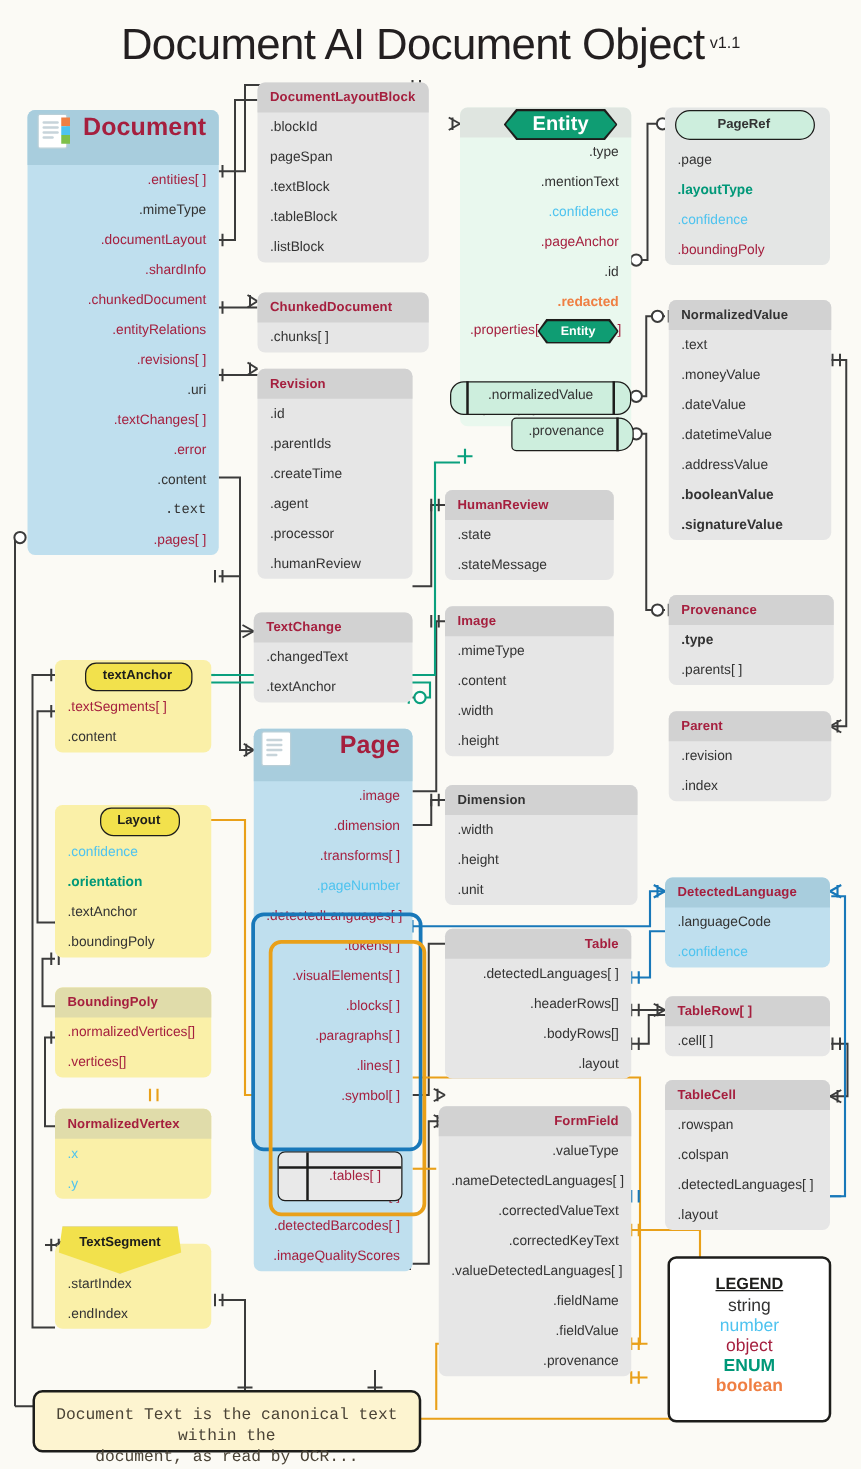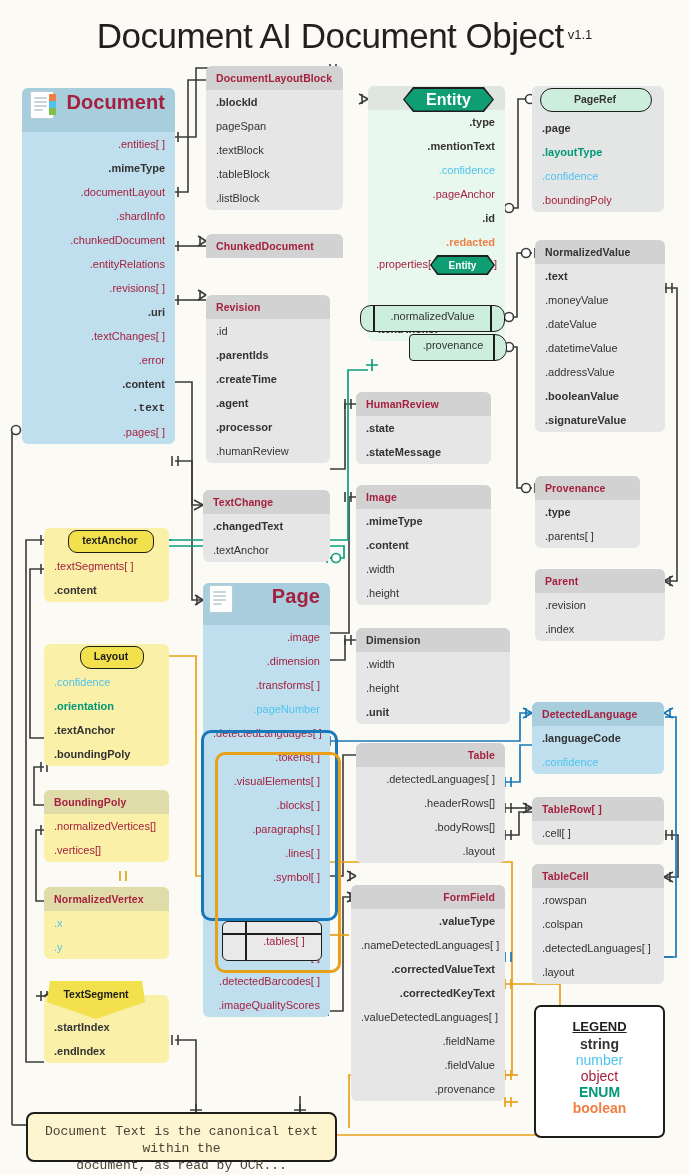--- a/index.html
+++ b/index.html
@@ -42,21 +42,21 @@
   
   .blue{background:#bfdfee;}
   .blue .hdr{background:#a8cddd;}
   
   .green{background:#e9f8ee;}
   .green .hdr{background:#dfe5e0;}
   
   .yellow{background:#faf0a8;}
 
   
-  .t-string{color:#333;font-weight:bold;}
+  .t-string{color:#333;}
   .t-number{color:#4ec3ef;}
   .t-object{color:#a51f3e;}
   .t-enum{color:#009878;font-weight:bold;}
   .t-bool{color:#ef7f43;font-weight:bold;}
   .mono{font-family:"Liberation Mono", monospace;font-size:10.5px;}
 
   
   .bighdr{font-size:20px;font-weight:bold;color:#a51f3e;}
 
   
@@ -292,20 +292,21 @@
     <div class="hdr ca">DocumentLayoutBlock</div>
     <div class="fld t-string">.blockId</div>
     <div class="fld t-object">pageSpan</div>
     <div class="fld t-object">.textBlock</div>
     <div class="fld t-object">.tableBlock</div>
     <div class="fld t-object">.listBlock</div>
   </div>
 
   <div class="box grey la" style="left:206px;top:234px;width:137px;">
     <div class="hdr ca">ChunkedDocument</div>
+    <div class="fld t-object">.chunks[ ]</div>
   </div>
 
   <div class="box grey la" style="left:206px;top:295px;width:124px;">
     <div class="hdr">Revision</div>
     <div class="fld t-number">.id</div>
     <div class="fld t-string">.parentIds</div>
     <div class="fld t-string">.createTime</div>
     <div class="fld t-string">.agent</div>
     <div class="fld t-string">.processor</div>
     <div class="fld t-object">.humanReview</div>
@@ -373,21 +374,21 @@
     <div class="fld t-bool">.booleanValue</div>
     <div class="fld t-bool">.signatureValue</div>
   </div>
 
   <div class="box grey la" style="left:356px;top:392px;width:135px;">
     <div class="hdr">HumanReview</div>
     <div class="fld t-string">.state</div>
     <div class="fld t-string">.stateMessage</div>
   </div>
 
-  <div class="box grey la" style="left:535px;top:476px;width:105px;">
+  <div class="box grey la" style="left:535px;top:476px;width:132px;">
     <div class="hdr">Provenance</div>
     <div class="fld t-enum">.type</div>
     <div class="fld t-object">.parents[ ]</div>
   </div>
 
   <div class="box grey la" style="left:535px;top:569px;width:130px;">
     <div class="hdr">Parent</div>
     <div class="fld t-number">.revision</div>
     <div class="fld t-number">.index</div>
   </div>

